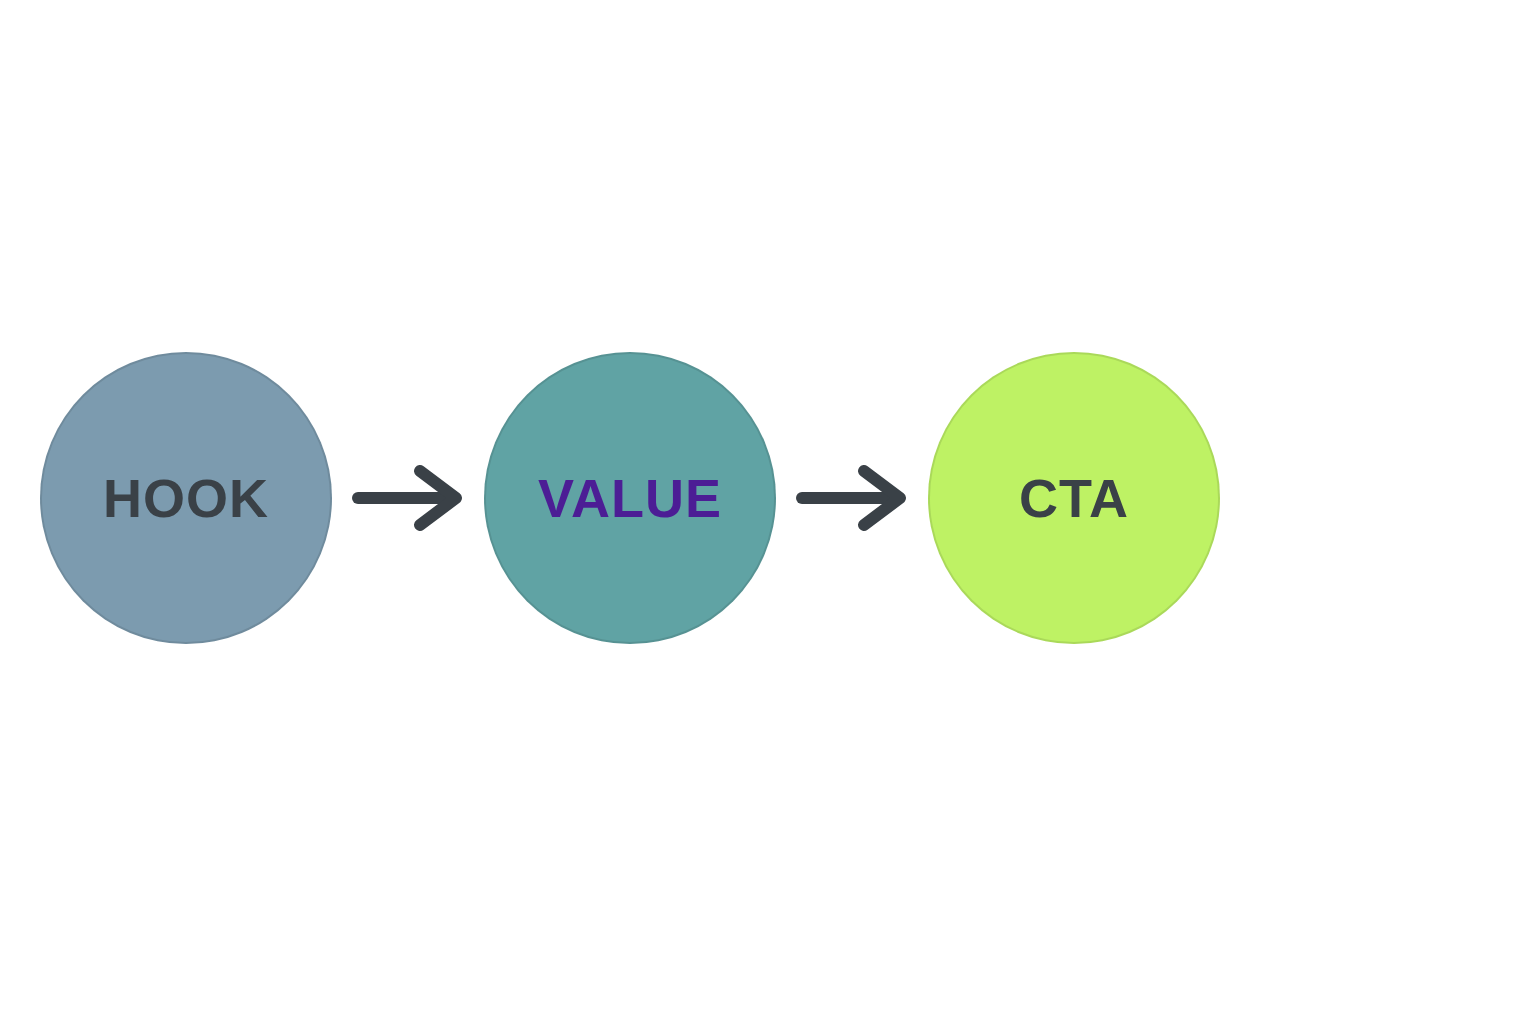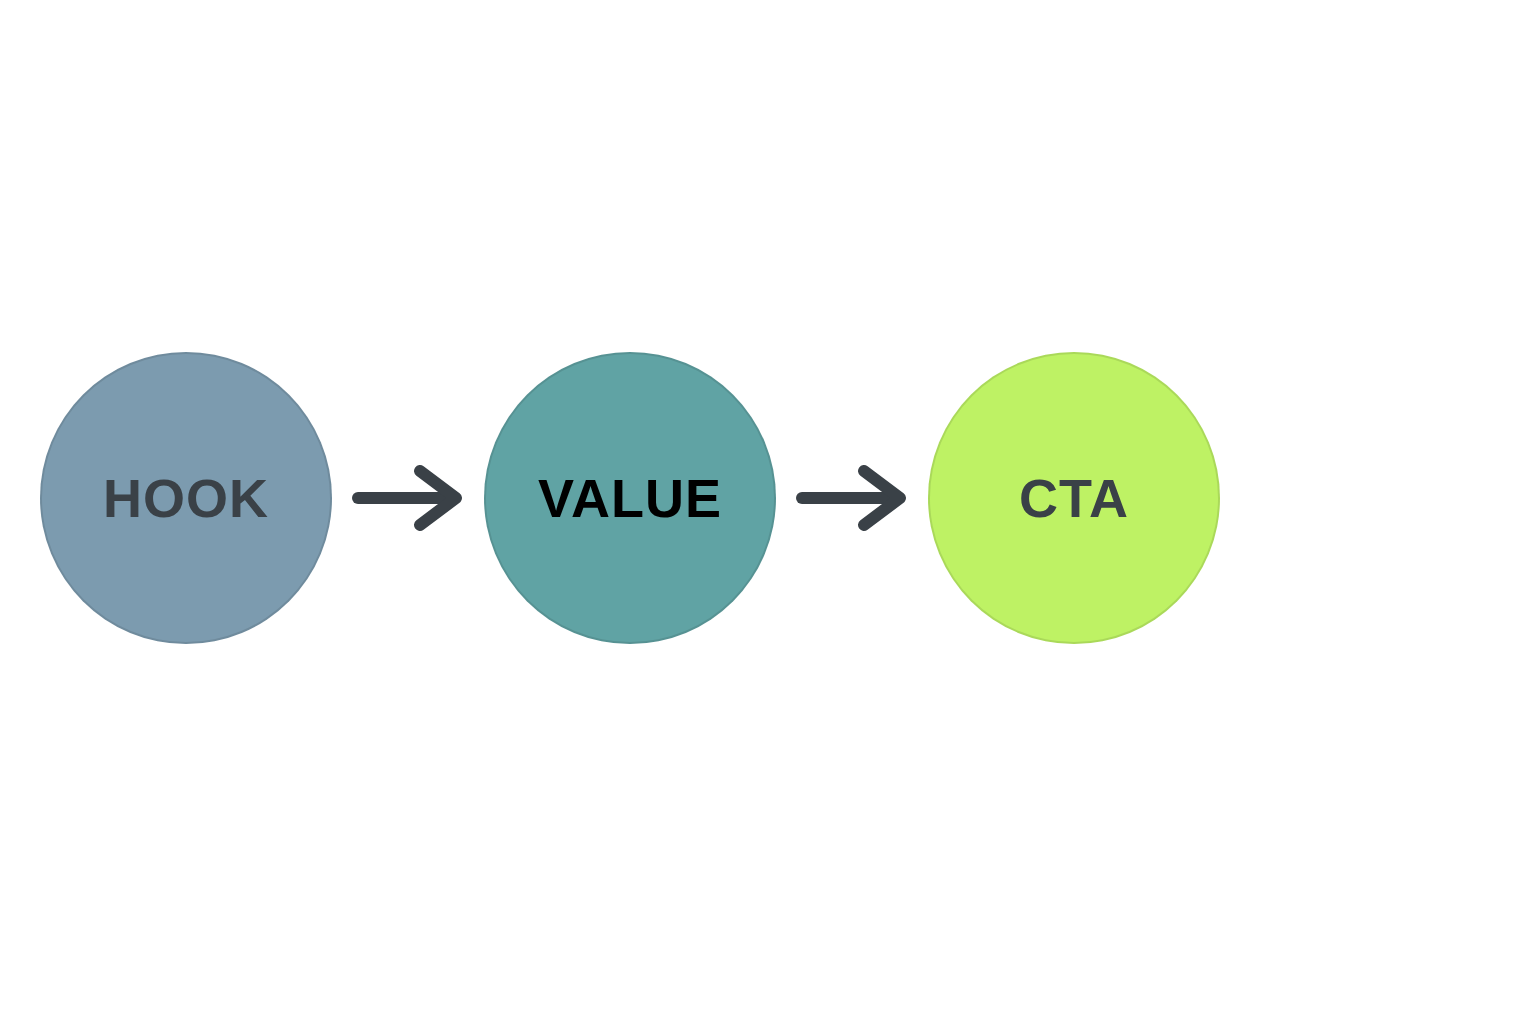--- a/index.html
+++ b/index.html
@@ -70,21 +70,21 @@
     </div>
 
     <div class="flow-arrow" style="color: rgb(58, 65, 71);">
       <svg viewBox="0 0 112 70" fill="none" xmlns="http://www.w3.org/2000/svg">
         <path d="M6 35 L96 35" stroke="currentColor" stroke-width="12" stroke-linecap="round"></path>
         <path d="M68 8 L104 35 L68 62" stroke="currentColor" stroke-width="12" stroke-linecap="round" stroke-linejoin="round" fill="none"></path>
       </svg>
     </div>
 
     <div class="stage-circle" style="background-color: rgb(96, 163, 164);">
-      <span class="stage-label" style="color: #000000;">VALUE</span>
+      <span class="stage-label" style="color: #4c1d95;">VALUE</span>
     </div>
 
     <div class="flow-arrow" style="color: rgb(58, 65, 71);">
       <svg viewBox="0 0 112 70" fill="none" xmlns="http://www.w3.org/2000/svg">
         <path d="M6 35 L96 35" stroke="currentColor" stroke-width="12" stroke-linecap="round"></path>
         <path d="M68 8 L104 35 L68 62" stroke="currentColor" stroke-width="12" stroke-linecap="round" stroke-linejoin="round" fill="none"></path>
       </svg>
     </div>
 
     <div class="stage-circle" style="background-color: #bef264;">

